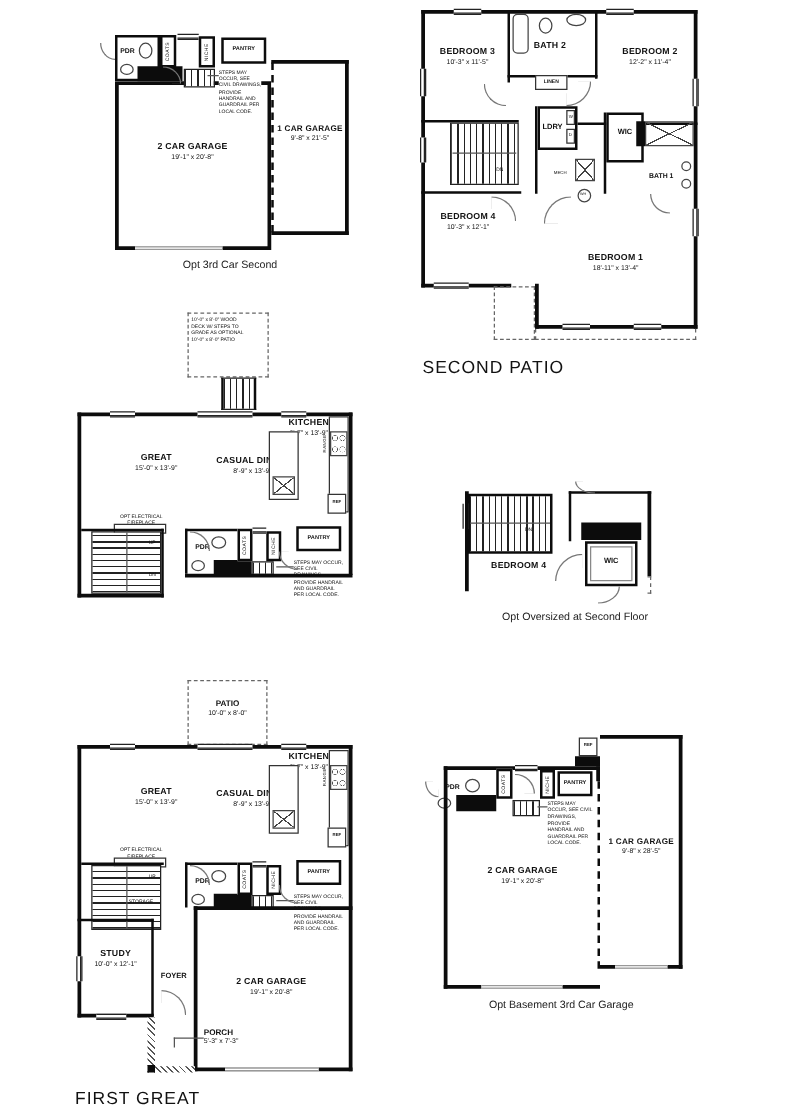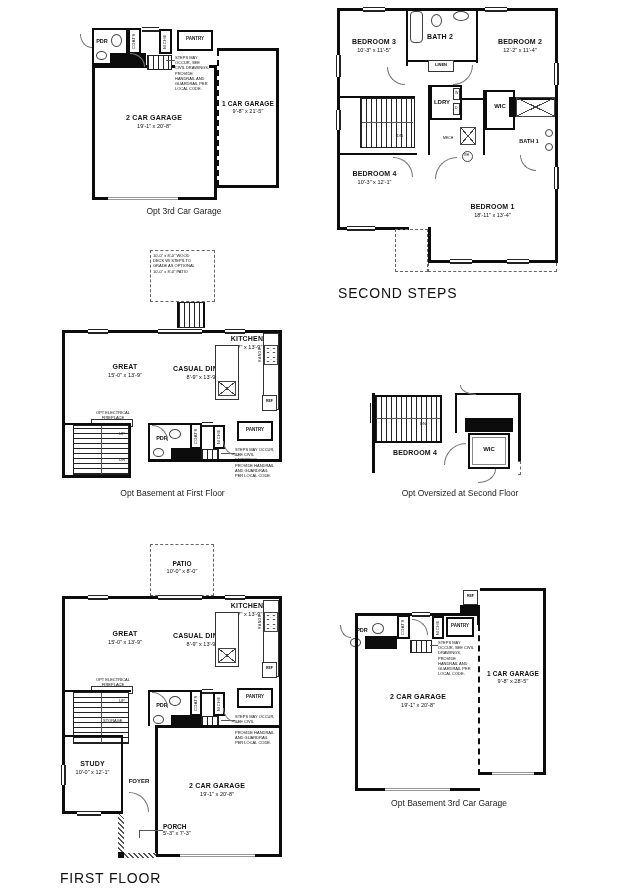--- a/index.html
+++ b/index.html
@@ -76,21 +76,21 @@
     <div class="ln" style="left:88px;top:52px;width:9px;height:1px;"></div>
     <div class="rlabel" style="left:26px;top:106px;width:100px;">
       <span>2 CAR GARAGE</span>
       <span class="rdims">19'-1" x 20'-8"</span>
     </div>
     <div class="rlabel" style="left:139px;top:92px;width:62px;font-size:6.5px;">
       <span>1 CAR GARAGE</span>
       <span class="rdims">9'-8" x 21'-5"</span>
     </div>
     <div class="gdoor" style="left:30px;top:189px;width:70px;height:3px;"></div>
-    <div class="cap" style="left:0;top:198px;width:212px;">Opt 3rd Car Garage</div>
+    <div class="cap" style="left:0;top:198px;width:212px;">Opt 3rd Car Second</div>
   </div>
 
   <div class="plan" style="left:335px;top:5px;width:230px;height:300px;">
     <div class="w" style="left:2px;top:3px;width:221px;height:3px;"></div>
     <div class="w" style="left:2px;top:3px;width:3px;height:222px;"></div>
     <div class="w" style="left:220px;top:3px;width:3px;height:255px;"></div>
     <div class="w" style="left:2px;top:222px;width:72px;height:3px;"></div>
     <div class="w" style="left:93px;top:255px;width:130px;height:3px;"></div>
     <div class="w" style="left:93px;top:222px;width:3px;height:36px;"></div>
     <div class="w" style="left:71px;top:3px;width:2px;height:58px;"></div>
@@ -152,21 +152,21 @@
     <div class="winh" style="left:150px;top:2px;width:22px;"></div>
     <div class="winv" style="left:1px;top:50px;height:22px;"></div>
     <div class="winv" style="left:1px;top:105px;height:20px;"></div>
     <div class="winv" style="left:219px;top:58px;height:22px;"></div>
     <div class="winv" style="left:219px;top:162px;height:22px;"></div>
     <div class="winh" style="left:12px;top:221px;width:28px;"></div>
     <div class="winh" style="left:115px;top:254px;width:22px;"></div>
     <div class="winh" style="left:172px;top:254px;width:22px;"></div>
     <div class="dash" style="left:60px;top:224px;width:33px;height:43px;"></div>
     <div class="dash" style="left:93px;top:258px;width:129px;height:9px;border-top:none;"></div>
-    <div class="capL" style="left:3px;top:280px;">SECOND STEPS</div>
+    <div class="capL" style="left:3px;top:280px;">SECOND PATIO</div>
   </div>
 
   <div class="plan" style="left:55px;top:245px;width:235px;height:260px;">
     <div class="dash" style="left:95px;top:5px;width:65px;height:52px;"></div>
     <div class="tiny note" style="left:98px;top:8px;width:44px;">10'-0" x 8'-0" WOOD DECK W/ STEPS TO GRADE AS OPTIONAL 10'-0" x 8'-0" PATIO</div>
     <div class="stv" style="left:122px;top:57px;width:28px;height:26px;border-left:2px solid #0c0c0c;border-right:2px solid #0c0c0c;"></div>
     <div class="w" style="left:7px;top:85px;width:220px;height:3px;"></div>
     <div class="w" style="left:7px;top:85px;width:3px;height:148px;"></div>
     <div class="w" style="left:224px;top:85px;width:3px;height:130px;"></div>
     <div class="winh" style="left:33px;top:84px;width:20px;"></div>
@@ -212,21 +212,20 @@
     <div class="vl" style="left:161px;top:182px;height:20px;">NICHE</div>
     <div class="winh" style="left:147px;top:177px;width:11px;"></div>
     <div class="box2" style="left:182px;top:176px;width:36px;height:20px;"></div>
     <div class="slabel" style="left:182px;top:183px;width:36px;">PANTRY</div>
     <div class="stv" style="left:146px;top:204px;width:18px;height:11px;"></div>
     <div class="tiny note" style="left:180px;top:202px;width:42px;">STEPS MAY OCCUR, SEE CIVIL DRAWINGS, PROVIDE HANDRAIL AND GUARDRAIL PER LOCAL CODE.</div>
     <div class="ln" style="left:166px;top:208px;width:14px;height:1px;"></div>
     <div class="w" style="left:93px;top:214px;width:134px;height:3px;"></div>
     <div class="arc arc-tr" style="left:97px;top:180px;width:16px;height:16px;"></div>
     <div class="arc arc-bl" style="left:168px;top:196px;width:15px;height:15px;"></div>
-    <div class="cap" style="left:0;top:243px;width:235px;">Opt Basement at First Floor</div>
   </div>
 
   <div class="plan" style="left:360px;top:385px;width:200px;height:115px;">
     <div class="stv" style="left:14px;top:10px;width:68px;height:48px;border:2px solid #0c0c0c;"></div>
     <div class="ln" style="left:16px;top:33px;width:64px;height:1px;"></div>
     <div class="tiny" style="left:60px;top:36px;">DN</div>
     <div class="winv" style="left:10px;top:18px;height:20px;"></div>
     <div class="w" style="left:12px;top:8px;width:3px;height:80px;"></div>
     <div class="w" style="left:95px;top:8px;width:66px;height:2px;"></div>
     <div class="w" style="left:95px;top:8px;width:2px;height:40px;"></div>
@@ -320,21 +319,21 @@
     <div class="gdoor" style="left:125px;top:314px;width:75px;height:3px;"></div>
     <div class="hatch" style="left:63px;top:274px;width:6px;height:44px;"></div>
     <div class="hatch" style="left:63px;top:313px;width:38px;height:5px;"></div>
     <div class="fill" style="left:63px;top:312px;width:6px;height:6px;"></div>
     <div class="slabel" style="left:108px;top:283px;width:50px;text-align:left;font-size:6.5px;">
       <span>PORCH</span>
       <span class="rdims">5'-3" x 7'-3"</span>
     </div>
     <div class="ln" style="left:84px;top:290px;width:24px;height:1px;"></div>
     <div class="ln" style="left:84px;top:290px;width:1px;height:8px;"></div>
-    <div class="capL" style="left:5px;top:330px;">FIRST FLOOR</div>
+    <div class="capL" style="left:5px;top:330px;">FIRST GREAT</div>
   </div>
 
   <div class="plan" style="left:340px;top:585px;width:218px;height:228px;">
     <div class="box" style="left:123px;top:5px;width:15px;height:15px;"></div>
     <div class="slabel" style="left:123px;top:10px;width:15px;font-size:3.5px;">REF</div>
     <div class="fill" style="left:120px;top:20px;width:20px;height:8px;"></div>
     <div class="w" style="left:15px;top:28px;width:125px;height:3px;"></div>
     <div class="slabel" style="left:10px;top:42px;width:24px;font-size:5.5px;">PDR</div>
     <div class="oval" style="left:32px;top:38px;width:12px;height:11px;"></div>
     <div class="oval" style="left:10px;top:53px;width:11px;height:9px;"></div>

